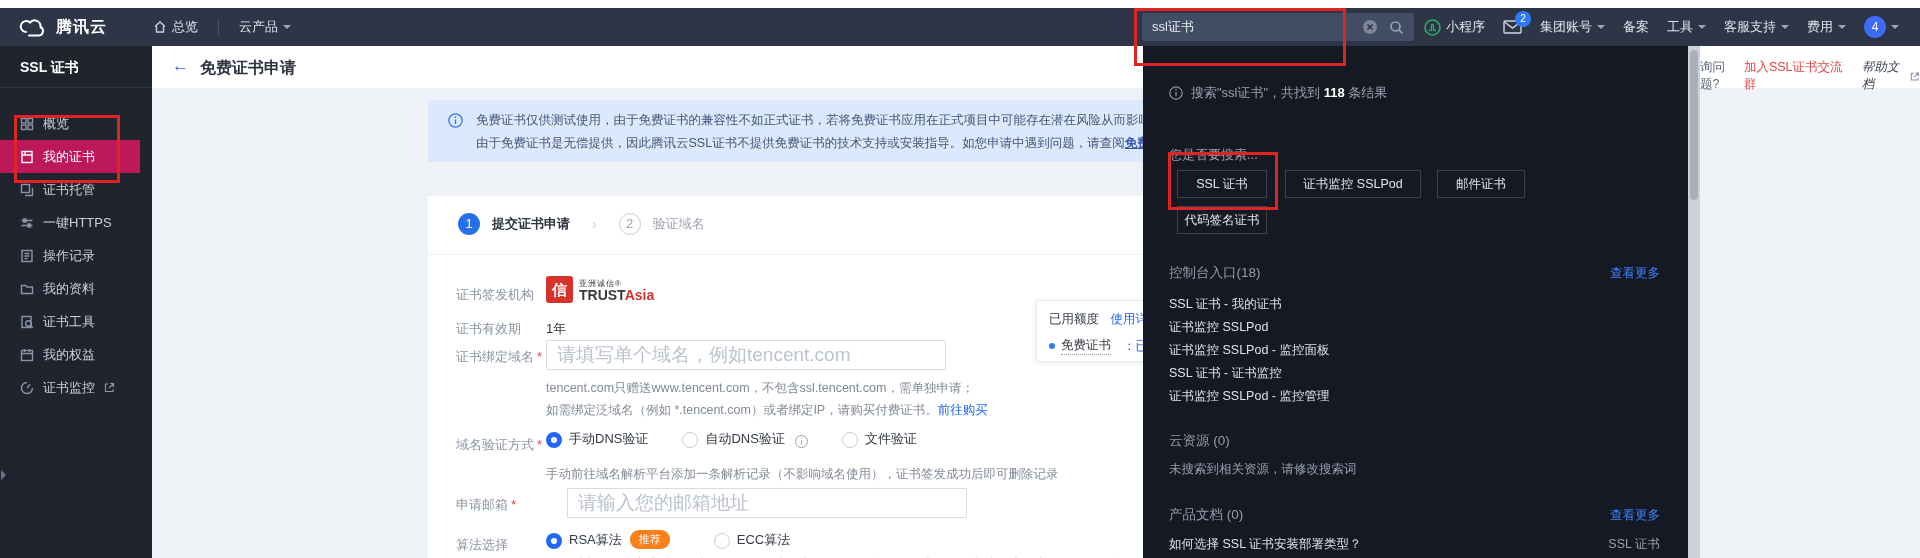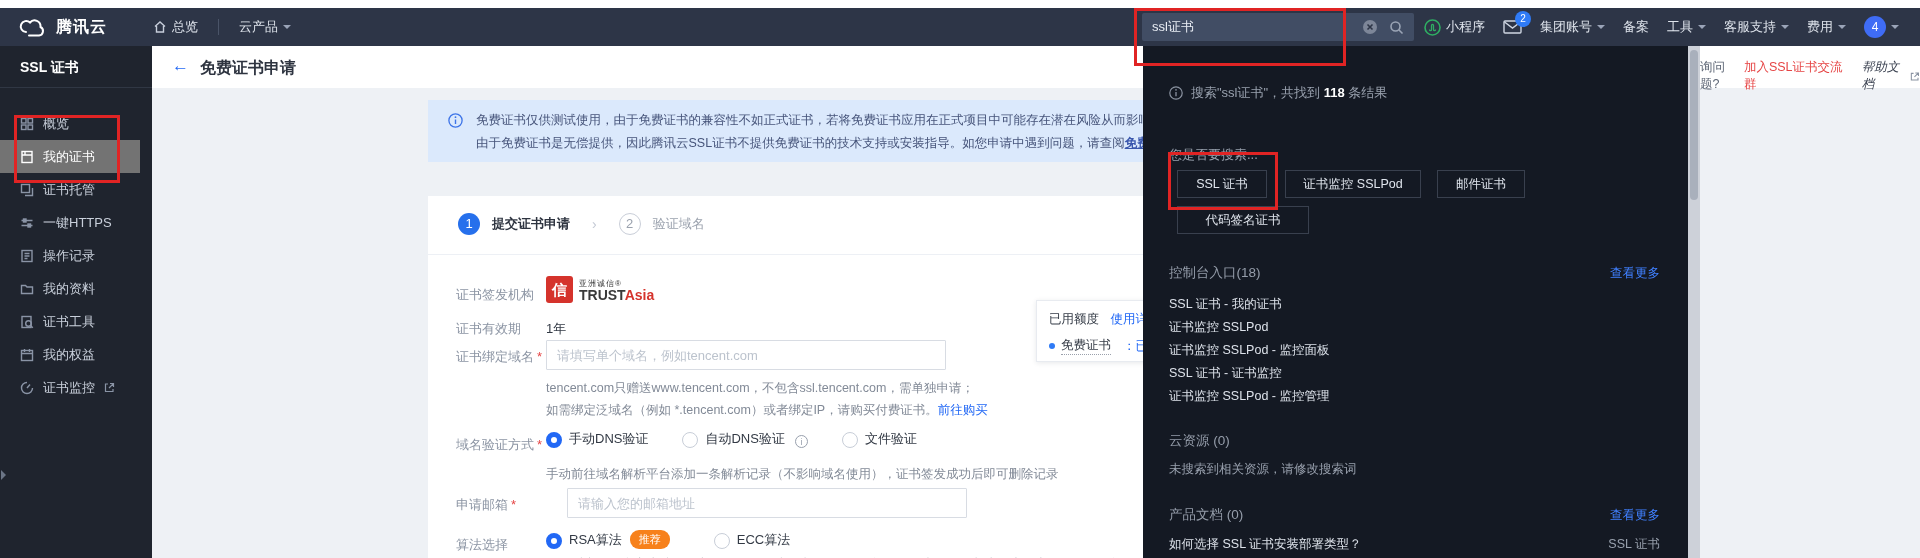--- a/index.html
+++ b/index.html
@@ -23,21 +23,21 @@
   .mail-wrap { position:relative; }
   .badge { position:absolute; left:12px; top:-9px; min-width:16px; height:16px; border-radius:8px; background:#2f7bf6; color:#fff; font-size:10px; line-height:16px; text-align:center; padding:0 3px; }
   .avatar { width:22px; height:22px; border-radius:50%; background:#3f6cf5; color:#fff; font-size:12px; line-height:22px; text-align:center; }
 
   
   .sidebar { position:absolute; left:0; top:46px; width:152px; height:512px; background:#1f242e; z-index:30; }
   .sb-title { height:42px; line-height:42px; padding-left:20px; color:#fff; font-size:14px; font-weight:bold; border-bottom:1px solid #303744; }
   .sb-items { position:absolute; top:61px; left:0; width:140px; }
   .sb-item { height:33px; display:flex; align-items:center; gap:9px; padding-left:20px; color:#c9d0db; cursor:pointer; }
   .sb-item svg { stroke:#8a94a6; }
-  .sb-item.active { background:#737373; color:#fff; }
+  .sb-item.active { background:#be185d; color:#fff; }
   .sb-item.active svg { stroke:#fff; }
   .collapse-handle { position:absolute; left:1px; top:470px; width:0; height:0; border:5px solid transparent; border-left-color:#6b7586; z-index:31; }
 
   
   .main-bg { position:absolute; left:152px; top:88px; width:1768px; height:470px; background:#eef1f5; z-index:1; }
   .page-head { position:absolute; left:152px; top:46px; width:1768px; height:42px; background:#fff; z-index:2; }
   .back-arrow { position:absolute; left:172px; top:56px; color:#2268f5; font-size:17px; cursor:pointer; z-index:3; }
   .page-title { position:absolute; left:200px; top:58px; font-size:16px; font-weight:600; color:#2e3440; z-index:3; }
   .head-links { position:absolute; left:1700px; top:59px; display:flex; align-items:center; gap:4px; z-index:3; font-size:12.5px; }
   .red-link { color:#e64545; cursor:pointer; }
@@ -52,21 +52,21 @@
   .step-row { position:absolute; left:30px; top:16px; height:24px; display:flex; align-items:center; gap:12px; }
   .step-num { width:22px; height:22px; border-radius:50%; background:#2670ec; color:#fff; text-align:center; line-height:22px; font-size:13px; }
   .step-num.inactive { background:#fff; border:1px solid #c9ced8; color:#9aa1ad; line-height:20px; }
   .step-label { font-size:13px; font-weight:600; color:#2e3440; }
   .step-label.inactive { color:#9aa1ad; font-weight:400; }
   .step-chevron { color:#c3c9d4; font-size:14px; margin:0 10px; }
   .card-divider { position:absolute; left:0; top:58px; width:1260px; height:1px; background:#edf0f5; }
   .f-label { position:absolute; left:28px; color:#8b94a3; font-size:13px; }
   .req::after { content:"*"; color:#e54545; margin-left:3px; }
   .f-value { position:absolute; left:118px; color:#333a45; font-size:13px; }
-  .f-input { position:absolute; left:118px; width:400px; height:30px; border:1px solid #d8dce3; border-radius:1px; background:#fff; font-size:13px; color:#333; padding:8px 10px; outline:none; font-family:inherit; }
+  .f-input { position:absolute; left:118px; width:400px; height:30px; border:1px solid #d8dce3; border-radius:1px; background:#fff; font-size:19px; color:#333; padding:8px 10px; outline:none; font-family:inherit; }
   .f-input::placeholder { color:#bcc3cd; }
   .f-help { position:absolute; left:118px; color:#828a97; font-size:12.5px; white-space:nowrap; }
   .blue-link { color:#2268f5; cursor:pointer; }
   .radio-row { position:absolute; left:118px; display:flex; align-items:center; }
   .radio-opt { display:flex; align-items:flex-end; gap:7px; cursor:pointer; }
   .radio { width:16px; height:16px; border-radius:50%; background:#fff; border:1px solid #c8ced8; }
   .radio.sel { border:5px solid #2268f5; }
   .radio-label { color:#333a45; font-size:13px; }
   .i-circle { width:13px; height:13px; border-radius:50%; border:1px solid #98a0ad; color:#98a0ad; font-size:9px; line-height:12px; text-align:center; margin-left:3px; }
   .rec-badge { background:#f7811b; color:#fff; font-size:11px; border-radius:9px; padding:2px 9px; margin-left:8px; }
@@ -387,21 +387,21 @@
         <span>搜索"ssl证书"，共找到</span>
         <b>118</b>
         <span>条结果</span>
       </span>
     </div>
     <div class="p-suggest-label">您是否要搜索...</div>
 
     <div class="p-btn" style="left:34px; top:124px; width:90px;">SSL 证书</div>
     <div class="p-btn" style="left:142px; top:124px; width:136px;">证书监控 SSLPod</div>
     <div class="p-btn" style="left:294px; top:124px; width:88px;">邮件证书</div>
-    <div class="p-btn" style="left:34px; top:160px; width:132px;">代码签名证书</div>
+    <div class="p-btn" style="left:34px; top:160px; width:90px;">代码签名证书</div>
 
     <div class="p-sec-title" style="top:218px;">控制台入口(18)</div>
     <div class="p-more" style="top:219px;">查看更多</div>
     <div class="p-item" style="top:250px;">SSL 证书 - 我的证书</div>
     <div class="p-item" style="top:273px;">证书监控 SSLPod</div>
     <div class="p-item" style="top:296px;">证书监控 SSLPod - 监控面板</div>
     <div class="p-item" style="top:319px;">SSL 证书 - 证书监控</div>
     <div class="p-item" style="top:342px;">证书监控 SSLPod - 监控管理</div>
 
     <div class="p-sec-title" style="top:386px;">云资源 (0)</div>

